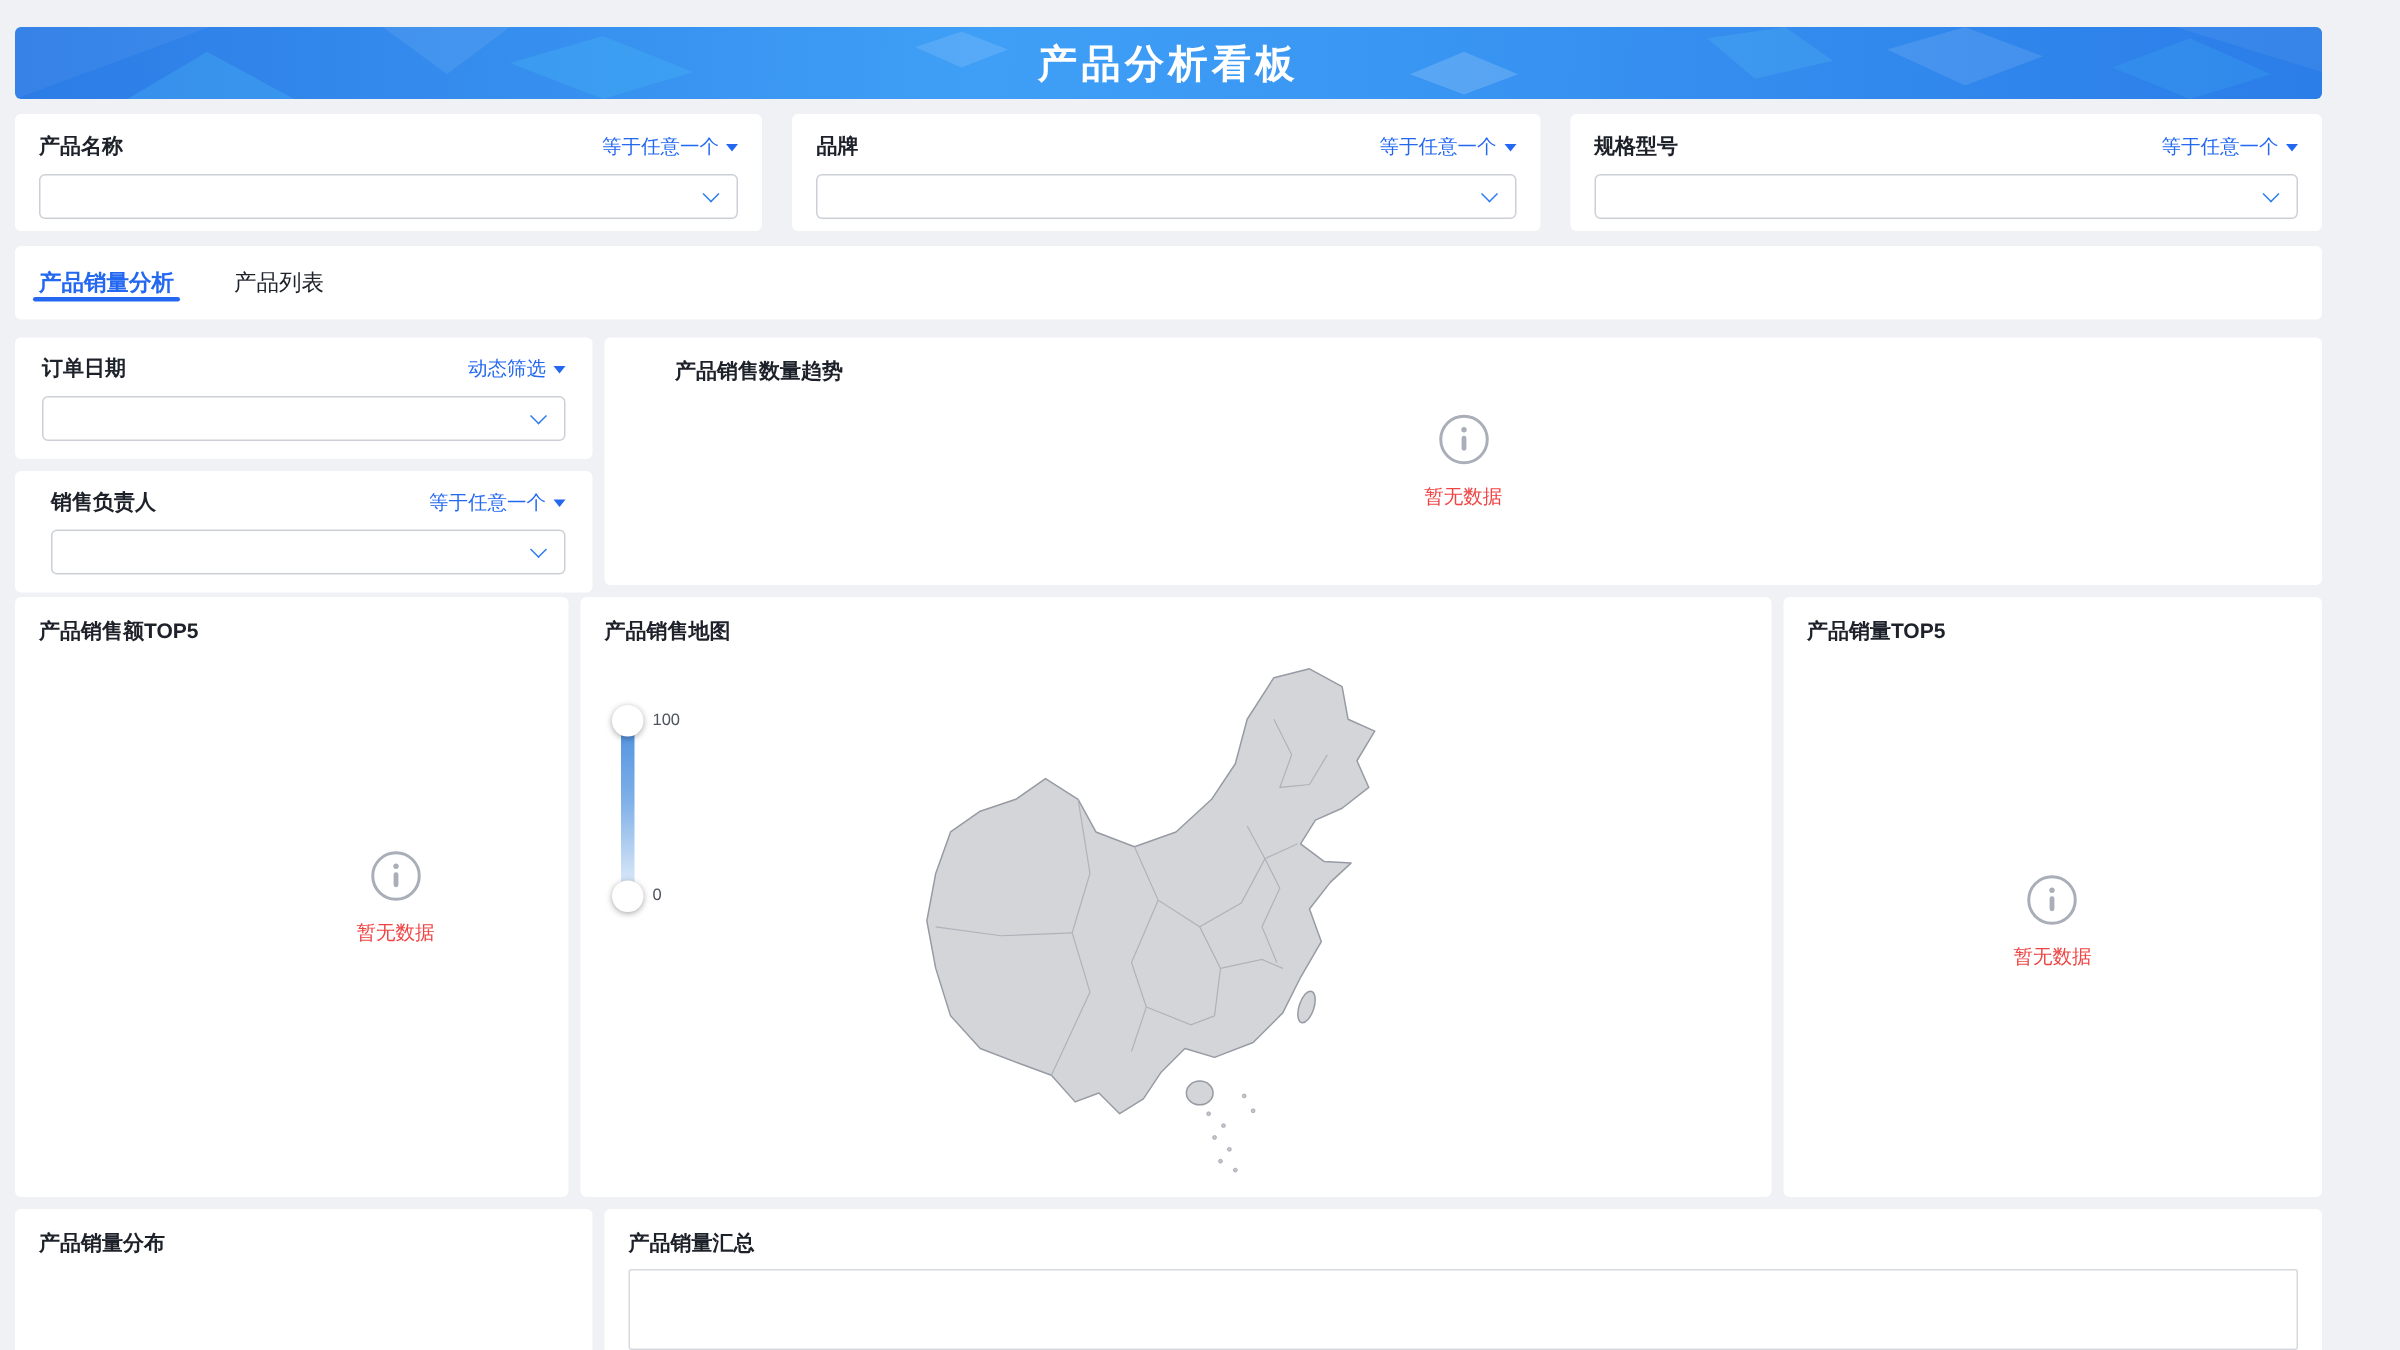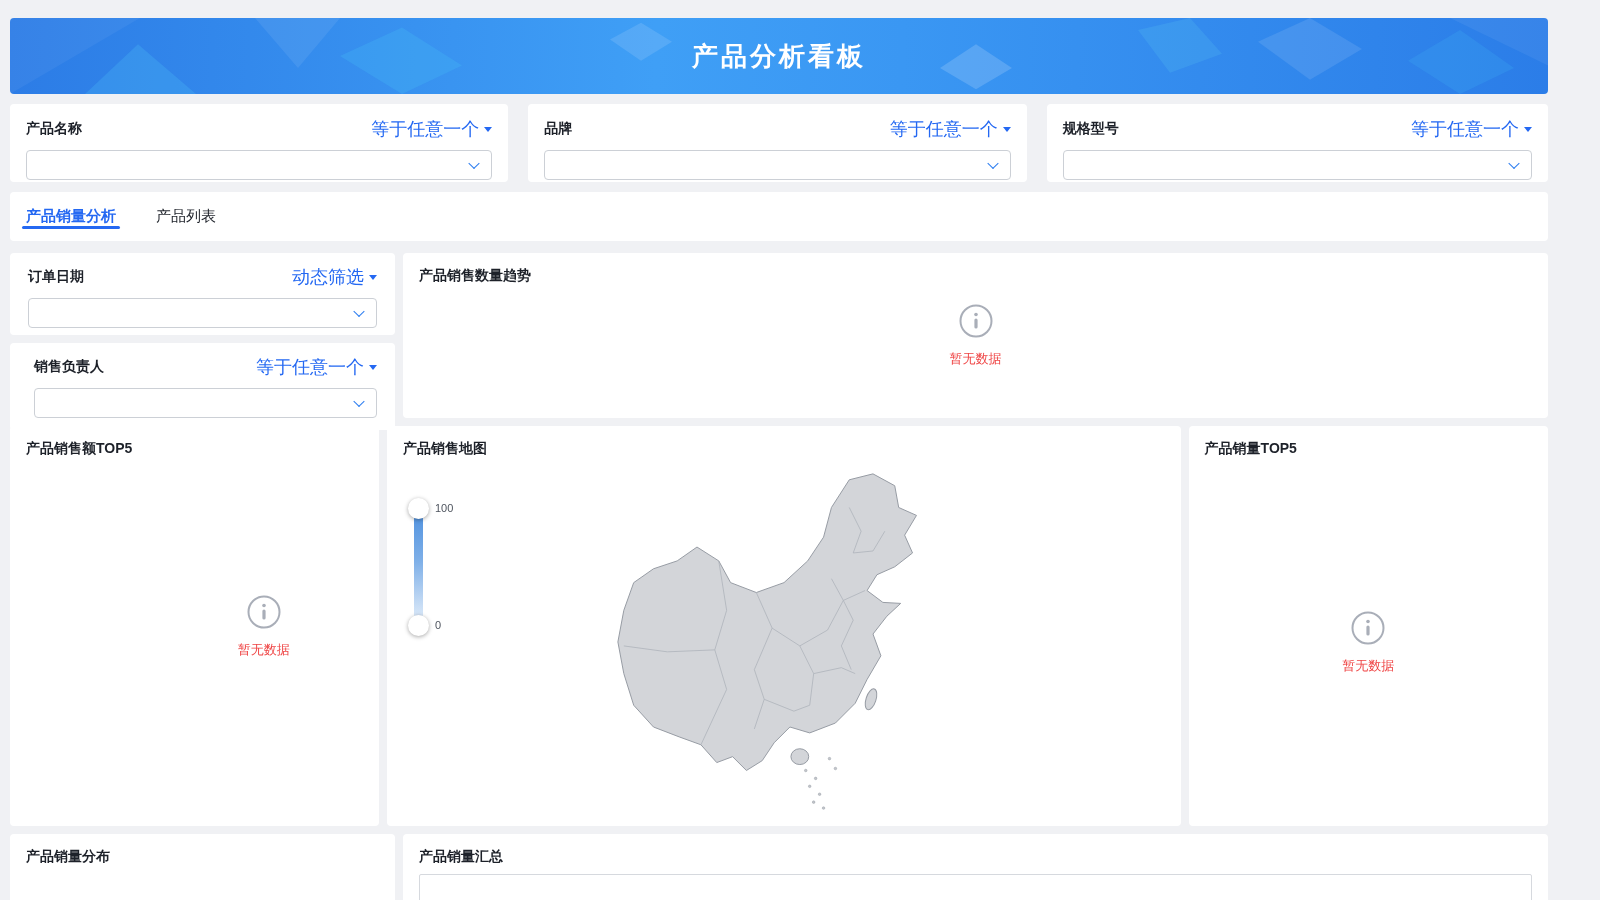--- a/index.html
+++ b/index.html
@@ -6,40 +6,40 @@
   html, body { width: 1600px; height: 900px; overflow: hidden; }
   body {
     background: #f0f1f4;
     font-family: "Liberation Sans", "DejaVu Sans", sans-serif;
     color: #1d2129;
   }
   .page { width: 1538px; margin-left: 10px; padding-top: 18px; }
 
   
   .banner {
-    position: relative; height: 76px; border-radius: 4px; overflow: hidden;
+    position: relative; height: 48px; border-radius: 4px; overflow: hidden;
     background: linear-gradient(92deg, #2c7ce6 0%, #3f9ff6 42%, #3a97f3 58%, #2b7de8 100%);
     display: flex; align-items: center; justify-content: center;
   }
   .banner svg.deco { position: absolute; inset: 0; width: 100%; height: 100%; }
   .banner h1 {
     position: relative; color: #ffffff; font-size: 26px; font-weight: 700;
     letter-spacing: 3px; z-index: 2;
   }
 
   
   .card { background: #ffffff; border-radius: 4px; }
 
   
   .filter-row { display: flex; gap: 20px; margin-top: 10px; }
   .filter-card { width: 505px; height: 78px; padding: 13px 16px; }
   .filter-card:last-child { width: 508px; }
   .filter-head { display: flex; justify-content: space-between; align-items: center; margin-bottom: 9px; }
   .f-label { font-size: 14px; font-weight: 700; color: #1d2129; }
-  .f-op { font-size: 18px; color: #2468f2; cursor: pointer; display: inline-flex; align-items: center; }
+  .f-op { font-size: 13px; color: #2468f2; cursor: pointer; display: inline-flex; align-items: center; }
   .caret {
     display: inline-block; width: 0; height: 0; margin-left: 5px;
     border-left: 4.5px solid transparent; border-right: 4.5px solid transparent;
     border-top: 5.5px solid #2468f2;
   }
   .select {
     position: relative; height: 30px; border: 1px solid #ccd0d6; border-radius: 4px;
     background: #fff; display: flex; align-items: center; padding: 0 30px 0 10px;
     cursor: pointer; font-size: 13px; color: #333;
   }
@@ -54,21 +54,21 @@
   .tab { position: relative; display: flex; align-items: center; font-size: 15px; color: #1d2129; cursor: pointer; padding: 0 2px; }
   .tab.active { color: #2468f2; font-weight: 700; }
   .tab.active::after { content: ""; position: absolute; left: -2px; right: -2px; bottom: 0; height: 3px; background: #2468f2; border-radius: 2px; }
 
   
   .row1 { display: flex; gap: 8px; margin-top: 12px; height: 165px; }
   .left-col { width: 385px; display: flex; flex-direction: column; gap: 8px; }
   .panel-filter-card { padding: 12px 18px; }
   .panel-filter-card.first { height: 82px; }
   .panel-filter-card.second { flex: 1; padding-left: 24px; }
-  .trend-card { flex: 1; position: relative; }
+  .trend-card { flex: 1; position: relative; padding-left: 31px; }
 
   .card-title { font-size: 14px; font-weight: 700; color: #1d2129; padding: 14px 16px 0 16px; }
 
   .row2 { display: flex; gap: 8px; margin-top: 8px; height: 400px; }
   .col-a { width: 385px; display: flex; }
   .col-b { width: 828px; position: relative; }
   .col-c { width: 375px; display: flex; flex-direction: column; }
 
   .row3 { display: flex; gap: 8px; margin-top: 8px; height: 120px; }
   .dist-card { width: 385px; }

